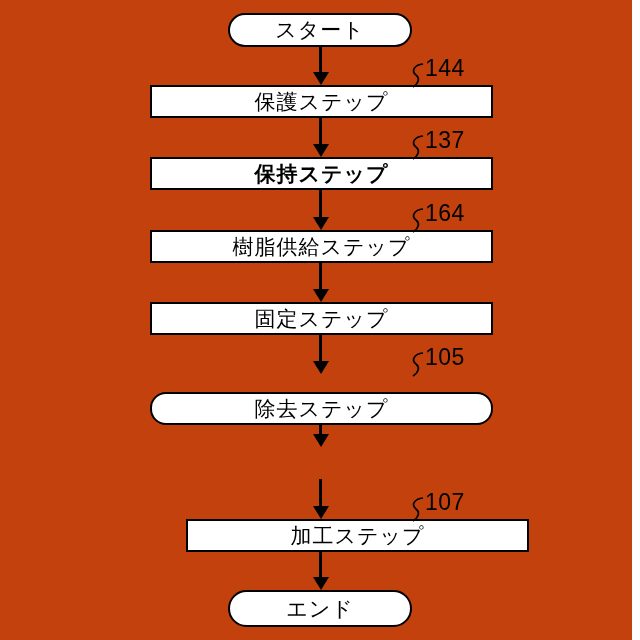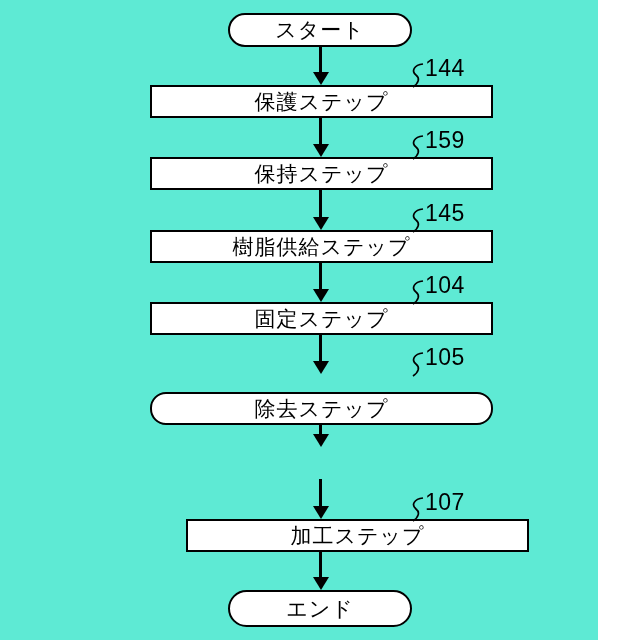--- a/index.html
+++ b/index.html
@@ -2,27 +2,26 @@
 <html><head>
 <meta charset="utf-8">
 <style>
   html, body {
     margin: 0;
     padding: 0;
     background: #ffffff;
   }
   .stage {
     position: relative;
-    width: 565px;
+    width: 632px;
     height: 640px;
-    background: #5eead4;
+    background: #c2410c;
     font-family: "Liberation Sans", "DejaVu Sans", sans-serif;
     color: #000000;
     overflow: hidden;
-    padding-left: 33px;
   }
   .terminal {
     position: absolute;
     left: 228px;
     width: 184px;
     height: 34px;
     border: 2.5px solid #000000;
     border-radius: 19px;
     box-sizing: border-box;
     background: #ffffff;
@@ -119,52 +118,46 @@
 
   <div class="arrow" style="top:117px;height:40px;">
     <div class="shaft"></div>
     <div class="head"></div>
   </div>
 
   <div class="ref" style="top:128px;">
     <svg class="squig" width="14" height="25" viewBox="0 0 14 25">
       <path d="M13 1 C4 2 1 8 6 12 C10 15 9 20 3 24" fill="none" stroke="#000000" stroke-width="1.7"></path>
     </svg>
-    <span class="num">159</span>
-  </div>
-  <div class="process" style="top:157px;">
+    <span class="num">137</span>
+  </div>
+  <div class="process" style="top:157px;font-weight:bold;">
     <span>保持ステップ</span>
   </div>
 
   <div class="arrow" style="top:189px;height:41px;">
     <div class="shaft"></div>
     <div class="head"></div>
   </div>
 
   <div class="ref" style="top:201px;">
     <svg class="squig" width="14" height="25" viewBox="0 0 14 25">
       <path d="M13 1 C4 2 1 8 6 12 C10 15 9 20 3 24" fill="none" stroke="#000000" stroke-width="1.7"></path>
     </svg>
-    <span class="num">145</span>
+    <span class="num">164</span>
   </div>
   <div class="process" style="top:230px;">
     <span>樹脂供給ステップ</span>
   </div>
 
   <div class="arrow" style="top:262px;height:40px;">
     <div class="shaft"></div>
     <div class="head"></div>
   </div>
 
-  <div class="ref" style="top:273px;">
-    <svg class="squig" width="14" height="25" viewBox="0 0 14 25">
-      <path d="M13 1 C4 2 1 8 6 12 C10 15 9 20 3 24" fill="none" stroke="#000000" stroke-width="1.7"></path>
-    </svg>
-    <span class="num">104</span>
-  </div>
   <div class="process" style="top:302px;">
     <span>固定ステップ</span>
   </div>
 
   <div class="arrow" style="top:334px;height:40px;">
     <div class="shaft"></div>
     <div class="head"></div>
   </div>
 
   <div class="ref" style="top:345px;">

